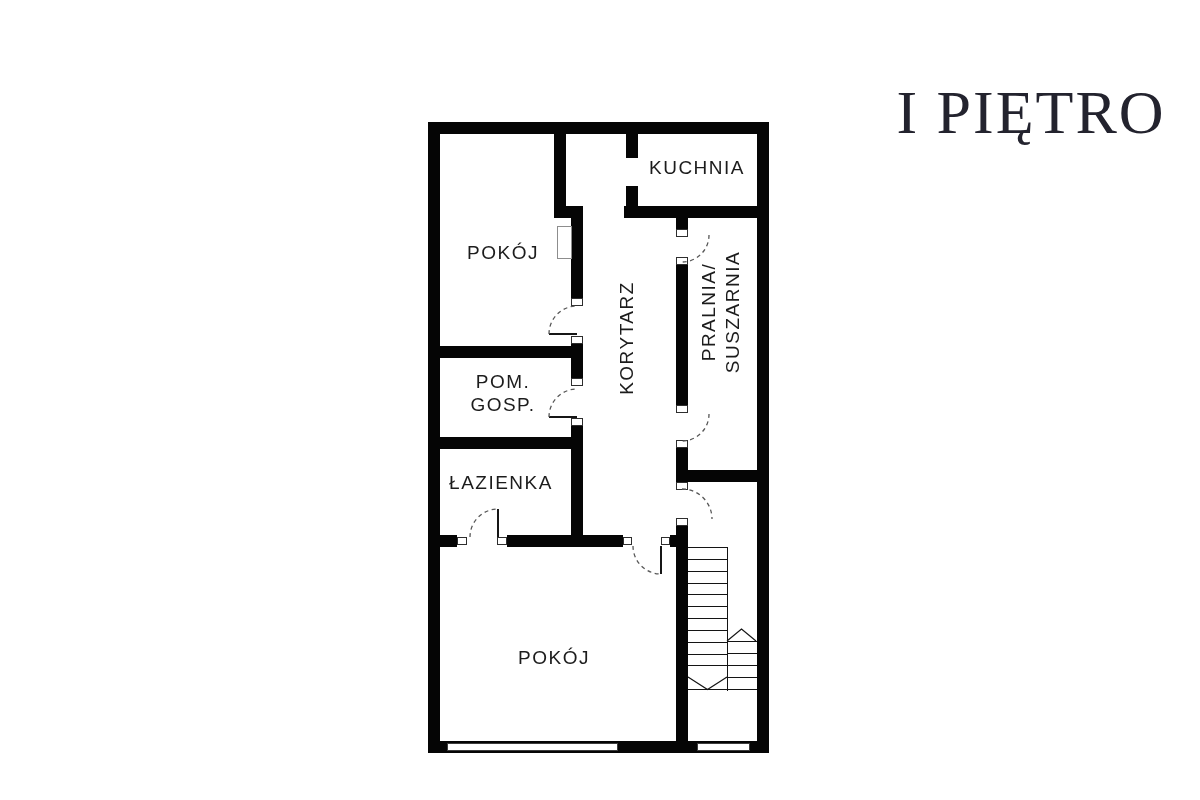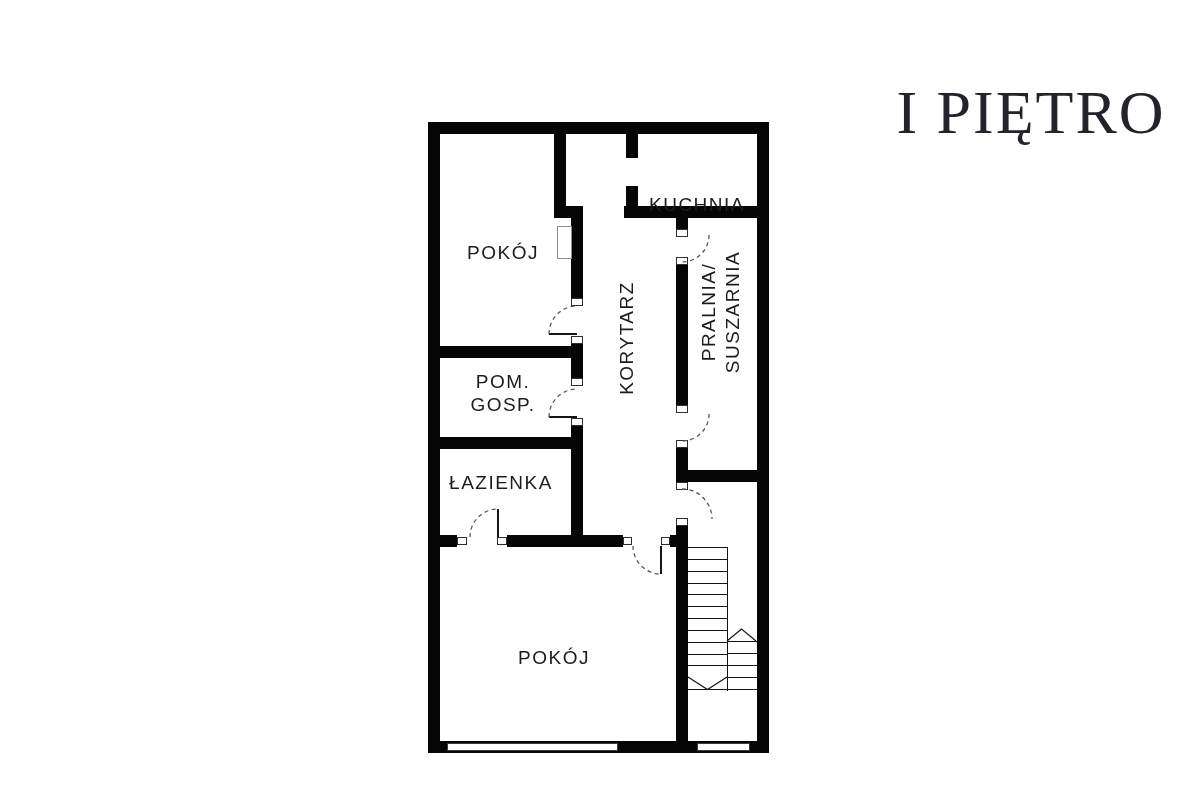--- a/index.html
+++ b/index.html
@@ -113,21 +113,21 @@
       <path class="door-arc" d="M 682 489 A 30 30 0 0 1 712 519"></path>
 
       <rect class="leaf-rect" x="557.5" y="226.5" width="14" height="32"></rect>
 
       <path class="chevron" d="M 727 641 L 741.5 629 L 756 641"></path>
       <path class="chevron" d="M 688 677 L 707.5 689.5 L 727 677"></path>
     </svg>
 
     <div class="room-label" style="left:503px;top:252px;">POKÓJ</div>
 
-    <div class="room-label" style="left:697px;top:167px;margin-top:37px;">KUCHNIA</div>
+    <div class="room-label" style="left:697px;top:167px;">KUCHNIA</div>
 
     <div class="room-label vertical" style="left:626px;top:338px;">KORYTARZ</div>
 
     <div class="room-label vertical" style="left:721px;top:312px;line-height:24px;">
       <span class="line">PRALNIA/</span>
       <span class="line">SUSZARNIA</span>
     </div>
 
     <div class="room-label" style="left:503px;top:393px;">
       <span class="line">POM.</span>

